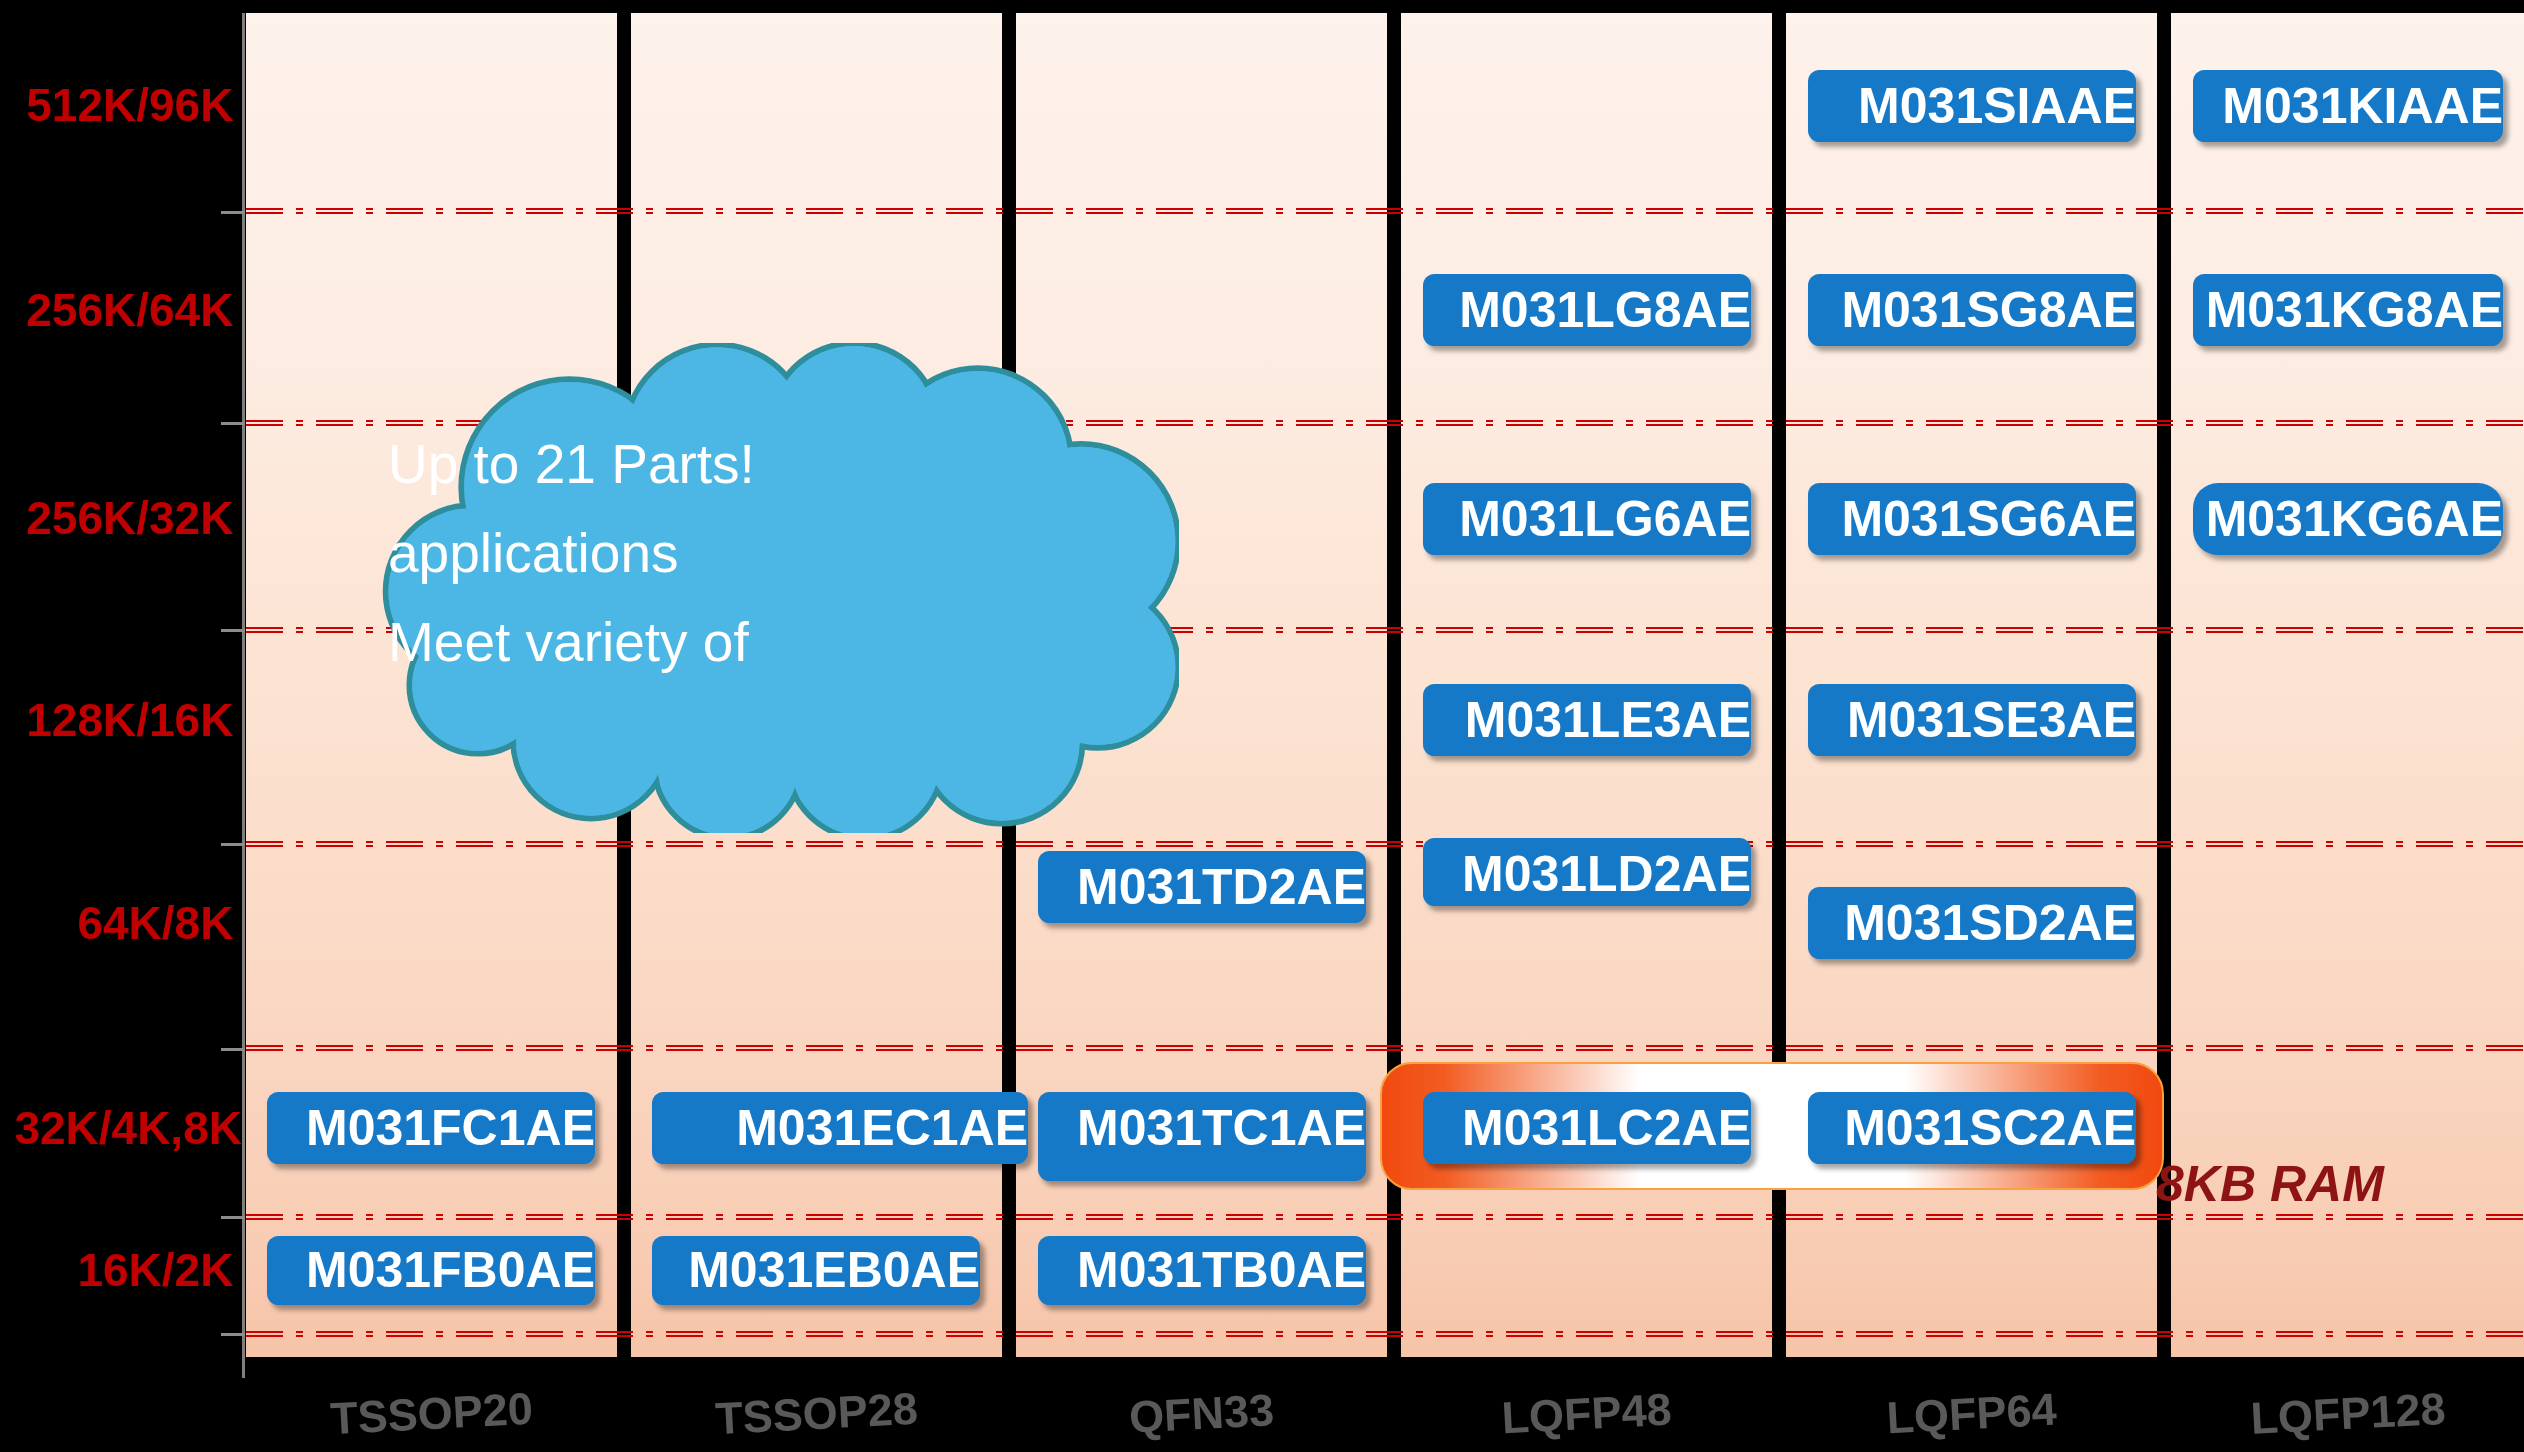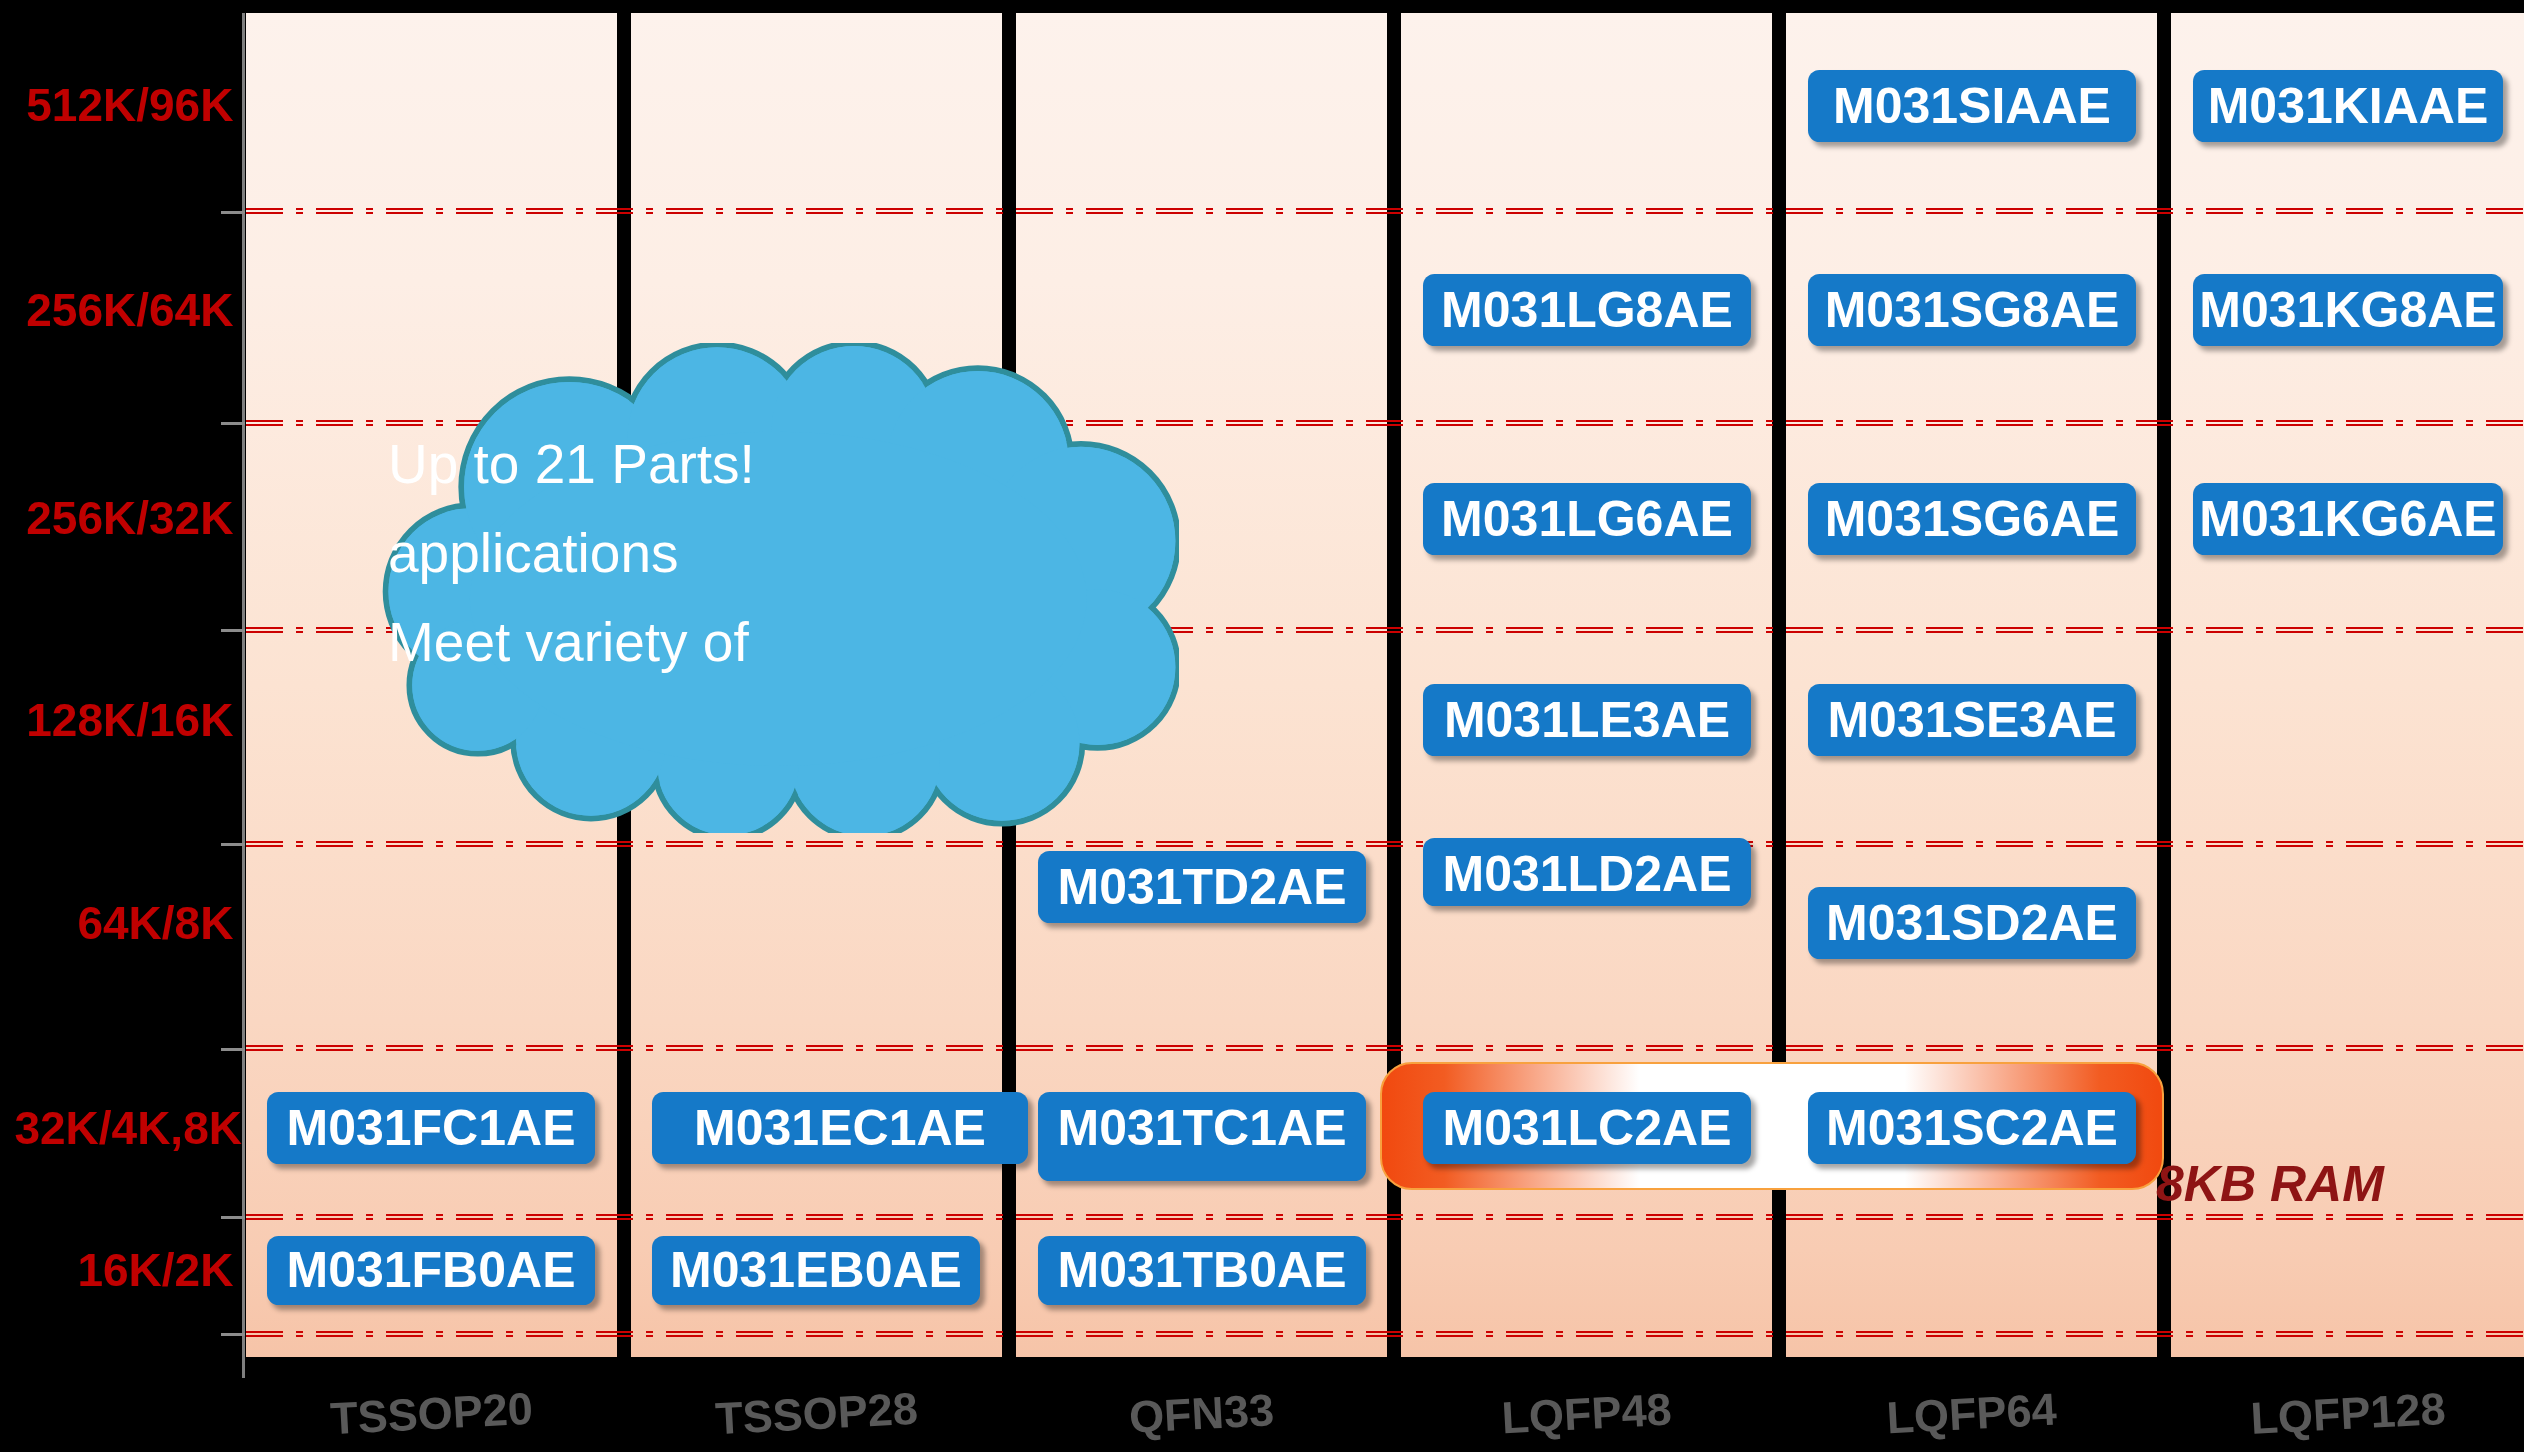--- a/index.html
+++ b/index.html
@@ -29,21 +29,21 @@
   }
   
   .xlabel{
     position:absolute;top:1381px;height:65px;text-align:center;white-space:nowrap;
     color:#595959;font-size:45px;font-weight:bold;line-height:65px;z-index:6;
     transform:rotate(-3deg);
   }
   
   .part-chip{
     position:absolute;z-index:5;background:#1579c8;border-radius:11.5px;
-    color:#fff;font-size:50px;font-weight:bold;text-align:center;
+    color:#fff;font-size:50px;font-weight:bold;text-align:right;
     box-shadow:4.3px 5px 5px rgba(0,0,0,0.35);letter-spacing:0px;
   }
   
   .highlight-band{
     position:absolute;left:1380px;top:1062px;width:780px;height:124px;z-index:3;
     border:2.9px solid #f8a13e;border-radius:32px;
     background:linear-gradient(90deg,#f1490f 0%,#f25c22 8%,#ffffff 33%,#ffffff 67%,#f25c22 92%,#f1490f 100%);
   }
   
   .cloud-wrap{position:absolute;left:356px;top:343px;width:823px;height:490px;z-index:4;}
@@ -128,21 +128,21 @@
 <div class="highlight-band"></div>
 
 <div id="chips">
     <div class="part-chip" style="left: 1808px; width: 328px; top: 70px; height: 72px; line-height: 72px;">M031SIAAE</div>
     <div class="part-chip" style="left: 2193px; width: 310px; top: 70px; height: 72px; line-height: 72px;">M031KIAAE</div>
     <div class="part-chip" style="left: 1423px; width: 328px; top: 274px; height: 72px; line-height: 72px;">M031LG8AE</div>
     <div class="part-chip" style="left: 1808px; width: 328px; top: 274px; height: 72px; line-height: 72px;">M031SG8AE</div>
     <div class="part-chip" style="left: 2193px; width: 310px; top: 274px; height: 72px; line-height: 72px;">M031KG8AE</div>
     <div class="part-chip" style="left: 1423px; width: 328px; top: 483px; height: 72px; line-height: 72px;">M031LG6AE</div>
     <div class="part-chip" style="left: 1808px; width: 328px; top: 483px; height: 72px; line-height: 72px;">M031SG6AE</div>
-    <div class="part-chip" style="left: 2193px; width: 310px; top: 483px; height: 72px; line-height: 72px;">M031KG6AE</div>
+    <div class="part-chip" style="left: 2193px; width: 310px; top: 483px; height: 72px; line-height: 72px; border-radius: 25px;">M031KG6AE</div>
     <div class="part-chip" style="left: 1423px; width: 328px; top: 684px; height: 72px; line-height: 72px;">M031LE3AE</div>
     <div class="part-chip" style="left: 1808px; width: 328px; top: 684px; height: 72px; line-height: 72px;">M031SE3AE</div>
     <div class="part-chip" style="left: 1038px; width: 328px; top: 851px; height: 72px; line-height: 72px;">M031TD2AE</div>
     <div class="part-chip" style="left: 1423px; width: 328px; top: 838px; height: 68px; line-height: 72px;">M031LD2AE</div>
     <div class="part-chip" style="left: 1808px; width: 328px; top: 887px; height: 72px; line-height: 72px;">M031SD2AE</div>
     <div class="part-chip" style="left: 267px; width: 328px; top: 1092px; height: 72px; line-height: 72px;">M031FC1AE</div>
     <div class="part-chip" style="left: 652px; width: 376px; top: 1092px; height: 72px; line-height: 72px;">M031EC1AE</div>
     <div class="part-chip" style="left: 1038px; width: 328px; top: 1092px; height: 89px; line-height: 72px;">M031TC1AE</div>
     <div class="part-chip" style="left: 1423px; width: 328px; top: 1092px; height: 72px; line-height: 72px;">M031LC2AE</div>
     <div class="part-chip" style="left: 1808px; width: 328px; top: 1092px; height: 72px; line-height: 72px;">M031SC2AE</div>

